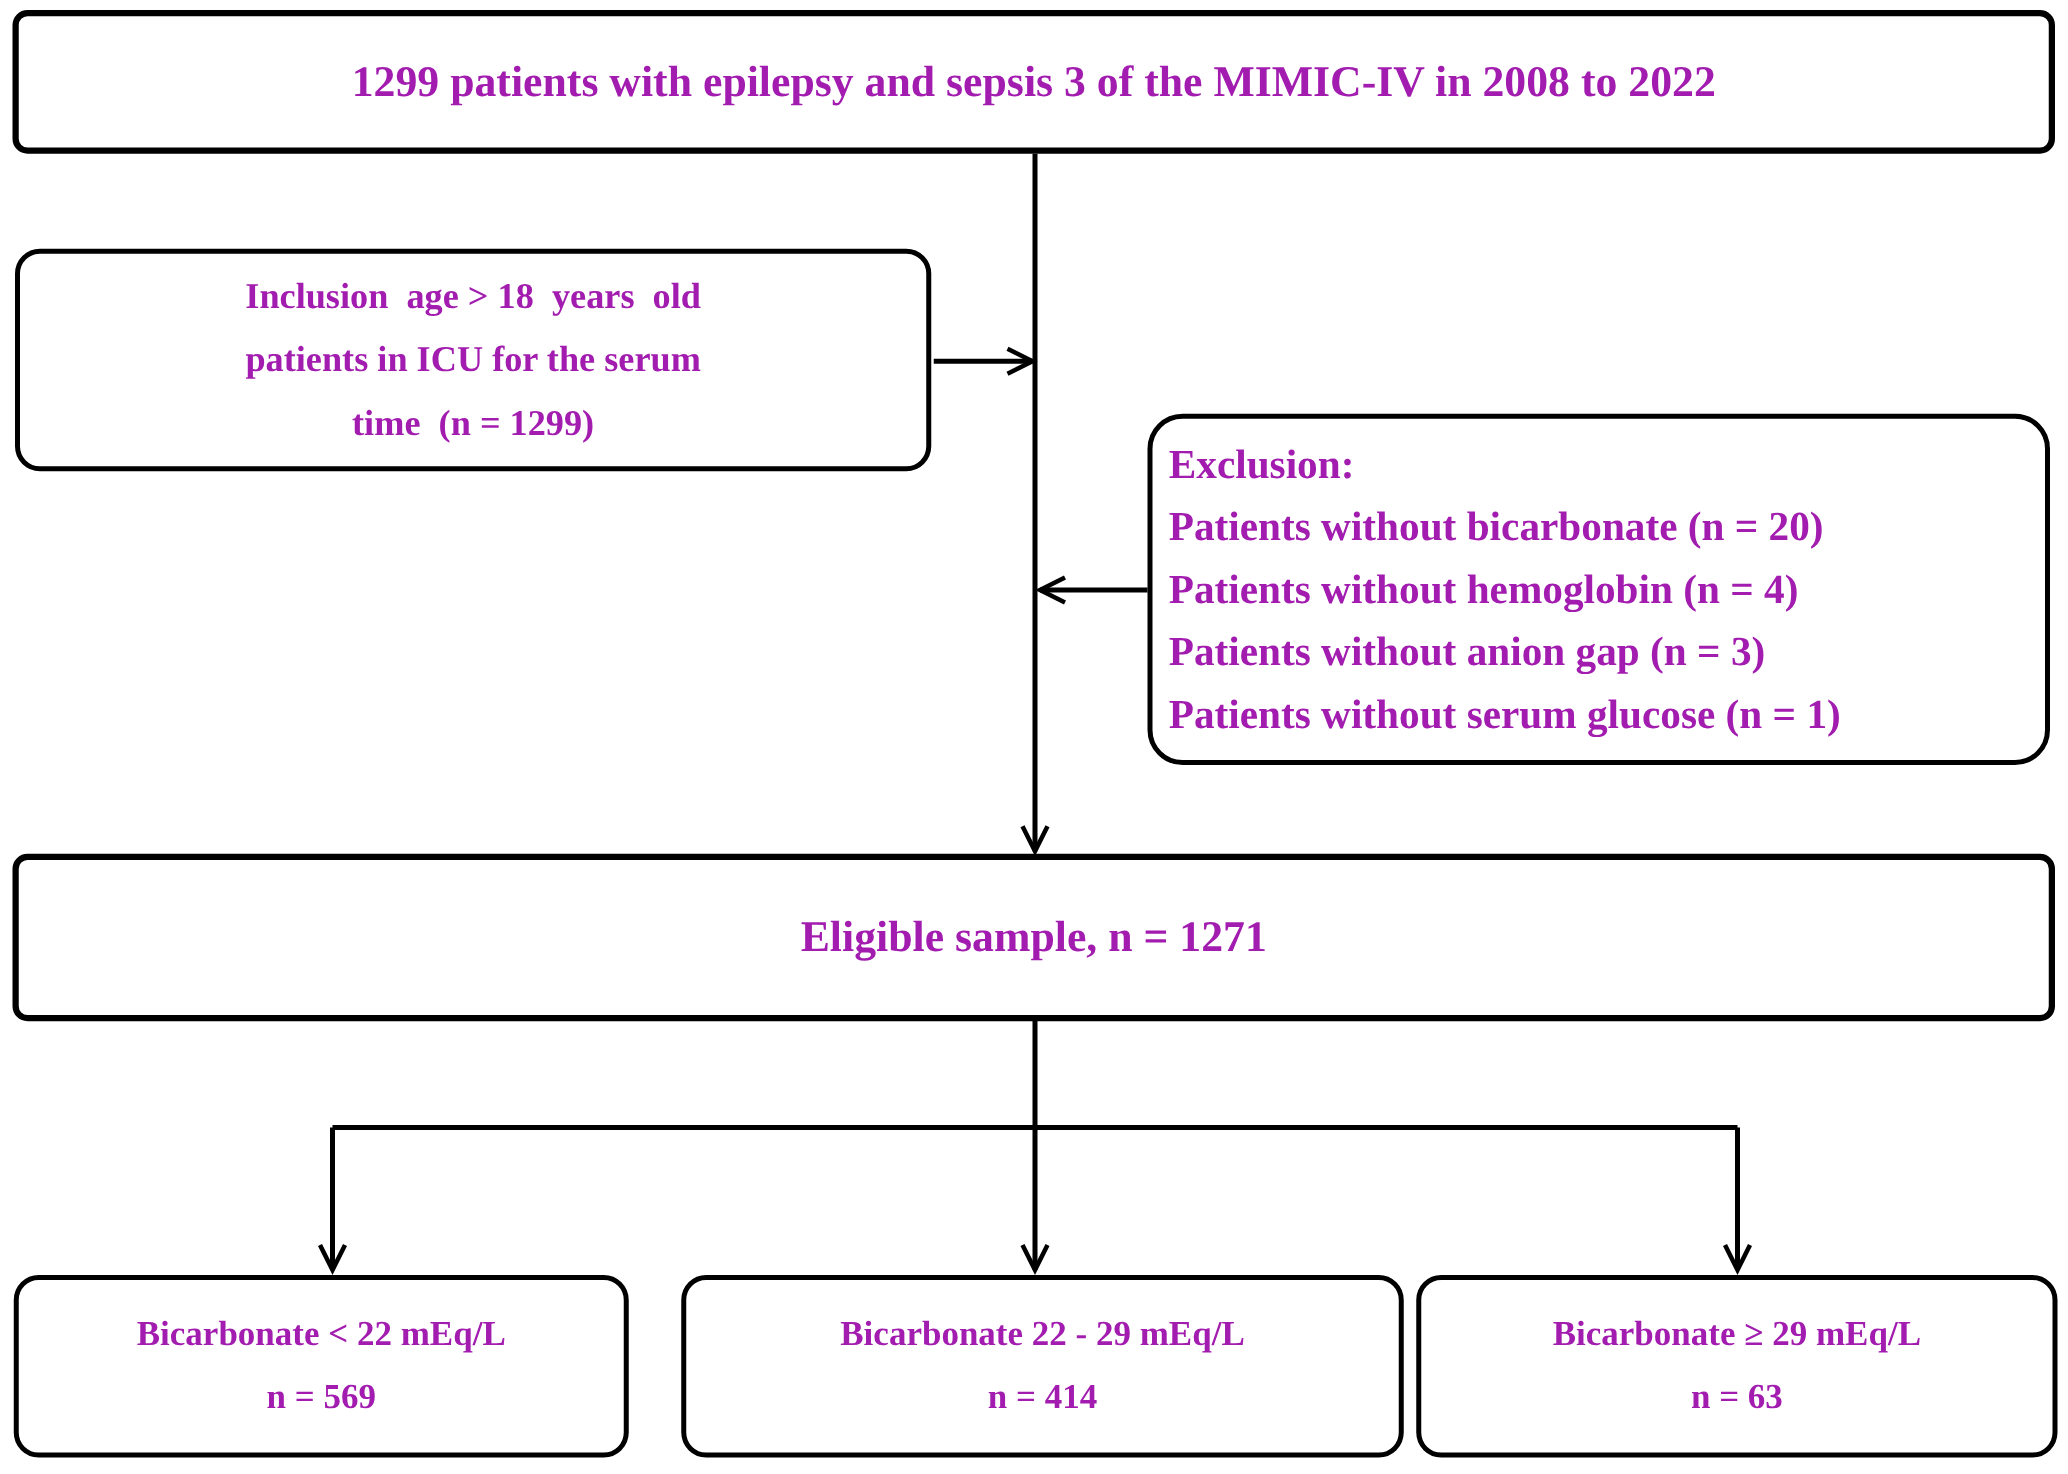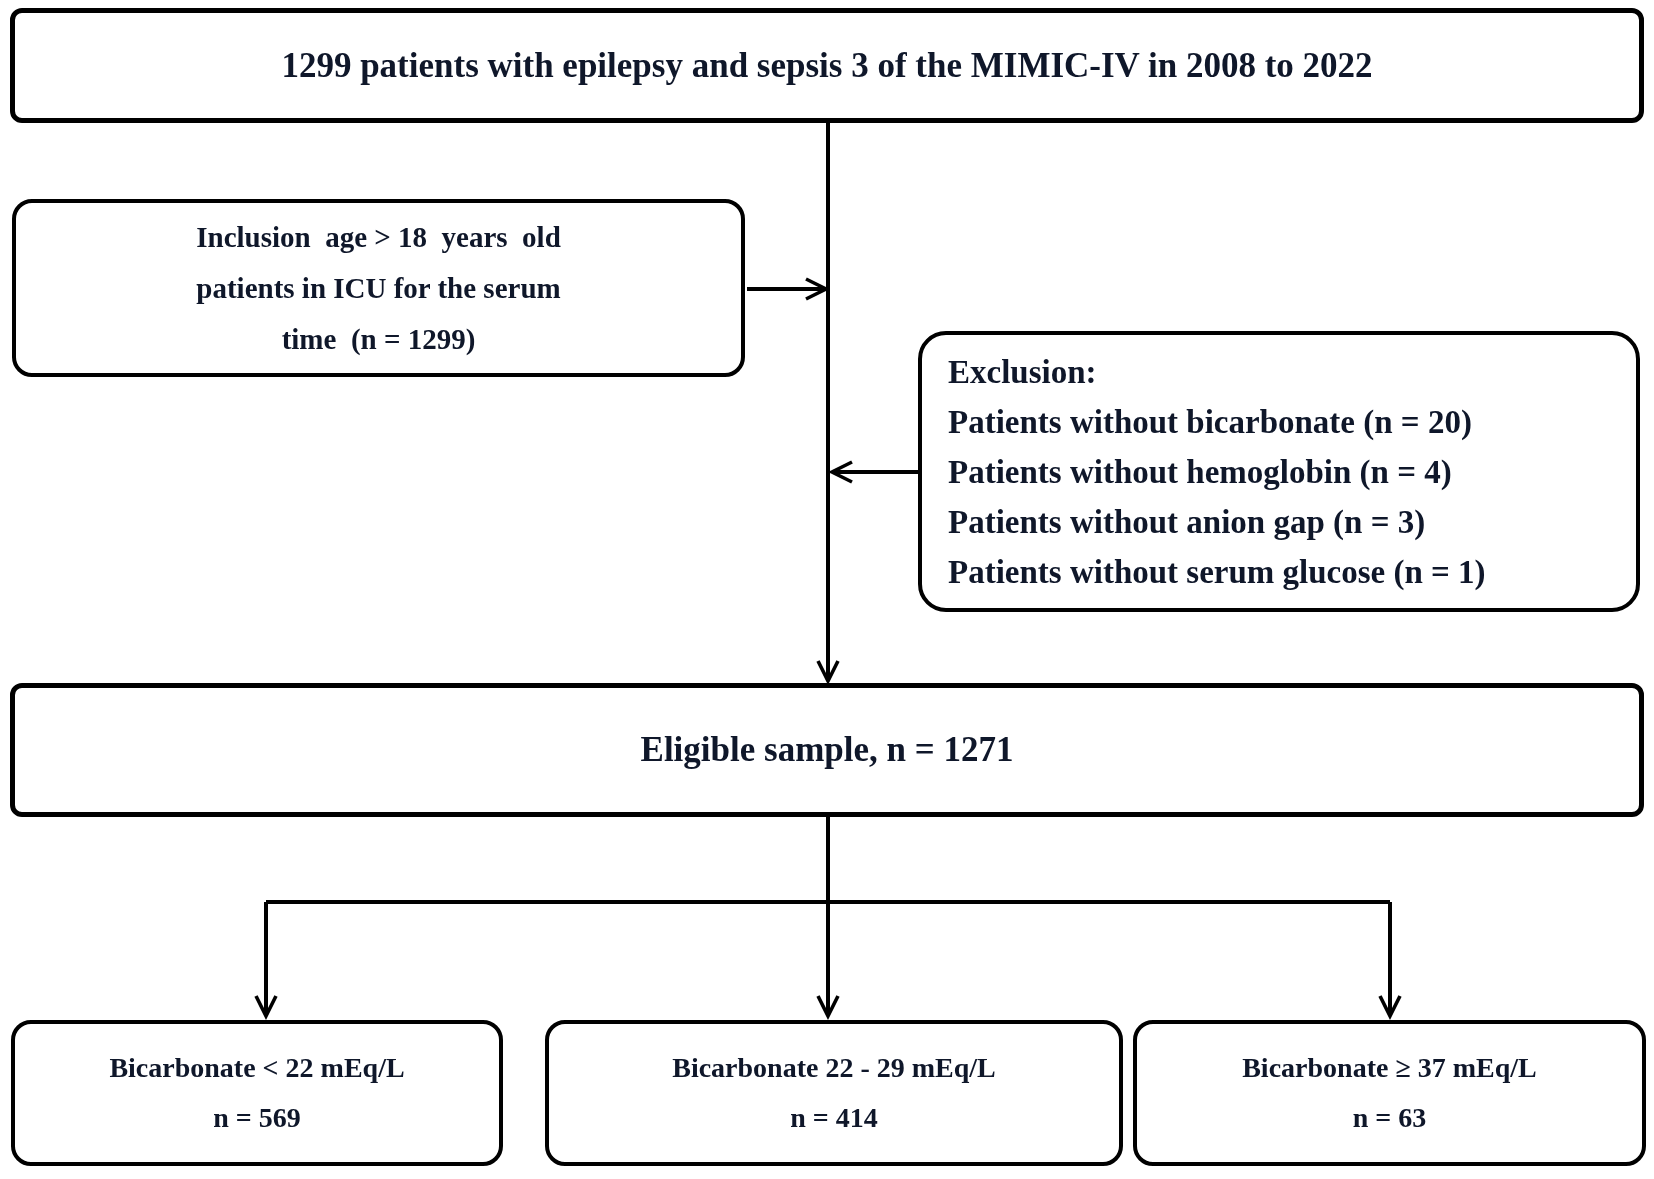--- a/index.html
+++ b/index.html
@@ -6,21 +6,21 @@
     margin: 0;
     padding: 0;
     background: #ffffff;
   }
   .canvas {
     position: relative;
     width: 1654px;
     height: 1179px;
     background: #ffffff;
     font-family: "Liberation Serif", "DejaVu Serif", serif;
-    color: #0f172a;
+    color: #a21caf;
     overflow: hidden;
   }
   .connectors {
     position: absolute;
     left: 0; top: 0;
     width: 1654px;
     height: 1179px;
     pointer-events: none;
   }
   .box {
@@ -47,21 +47,21 @@
     border-radius: 20px;
     font-size: 29px;
     line-height: 51px;
   }
   .inclusion .line { white-space: pre; }
   .exclusion {
     left: 918px; top: 331px; width: 722px; height: 281px;
     border-radius: 28px;
     align-items: flex-start;
     text-align: left;
-    padding-left: 26px;
+    padding-left: 13px;
     padding-right: 8px;
     font-size: 33px;
     line-height: 50px;
   }
   .outcome {
     top: 1020px; height: 146px;
     border-radius: 20px;
     font-size: 28px;
     line-height: 50px;
   }
@@ -122,17 +122,17 @@
     <span>Bicarbonate &lt; 22 mEq/L</span>
     <span>n = 569</span>
   </div>
 
   <div class="box outcome outcome-mid">
     <span>Bicarbonate 22 - 29 mEq/L</span>
     <span>n = 414</span>
   </div>
 
   <div class="box outcome outcome-high">
-    <span>Bicarbonate ≥ 37 mEq/L</span>
+    <span>Bicarbonate ≥ 29 mEq/L</span>
     <span>n = 63</span>
   </div>
 
 </div>
 
 </body></html>

